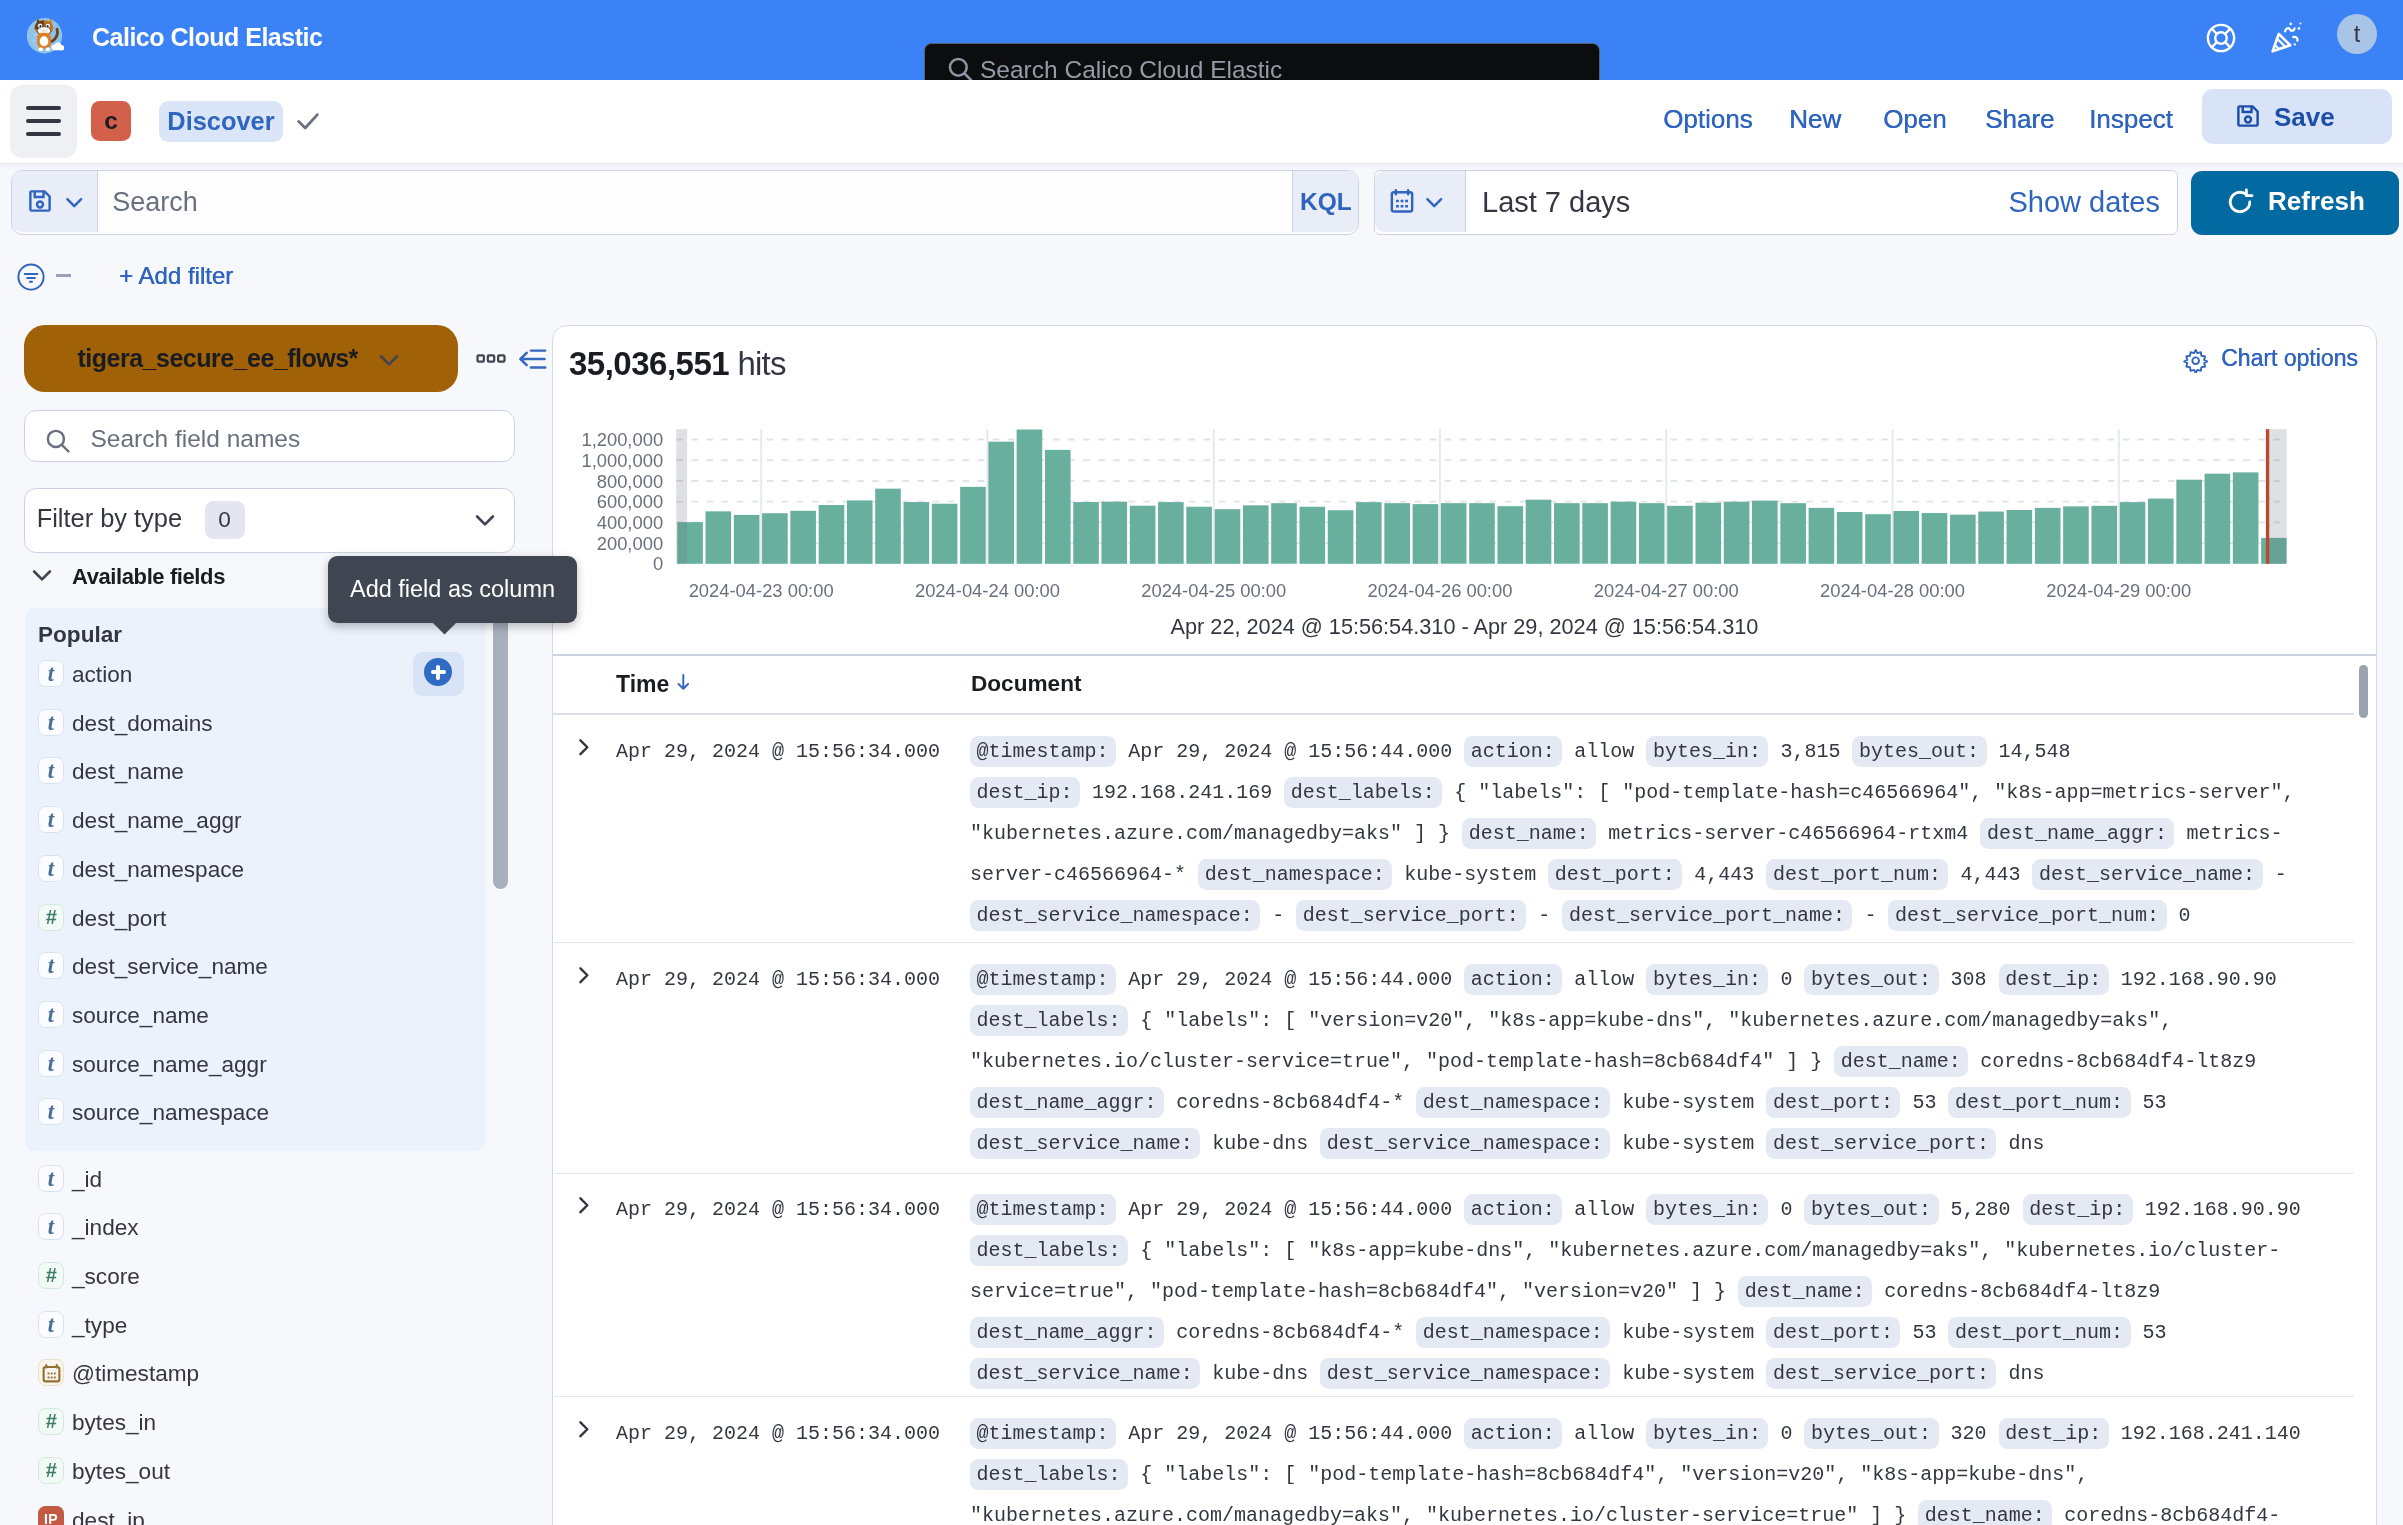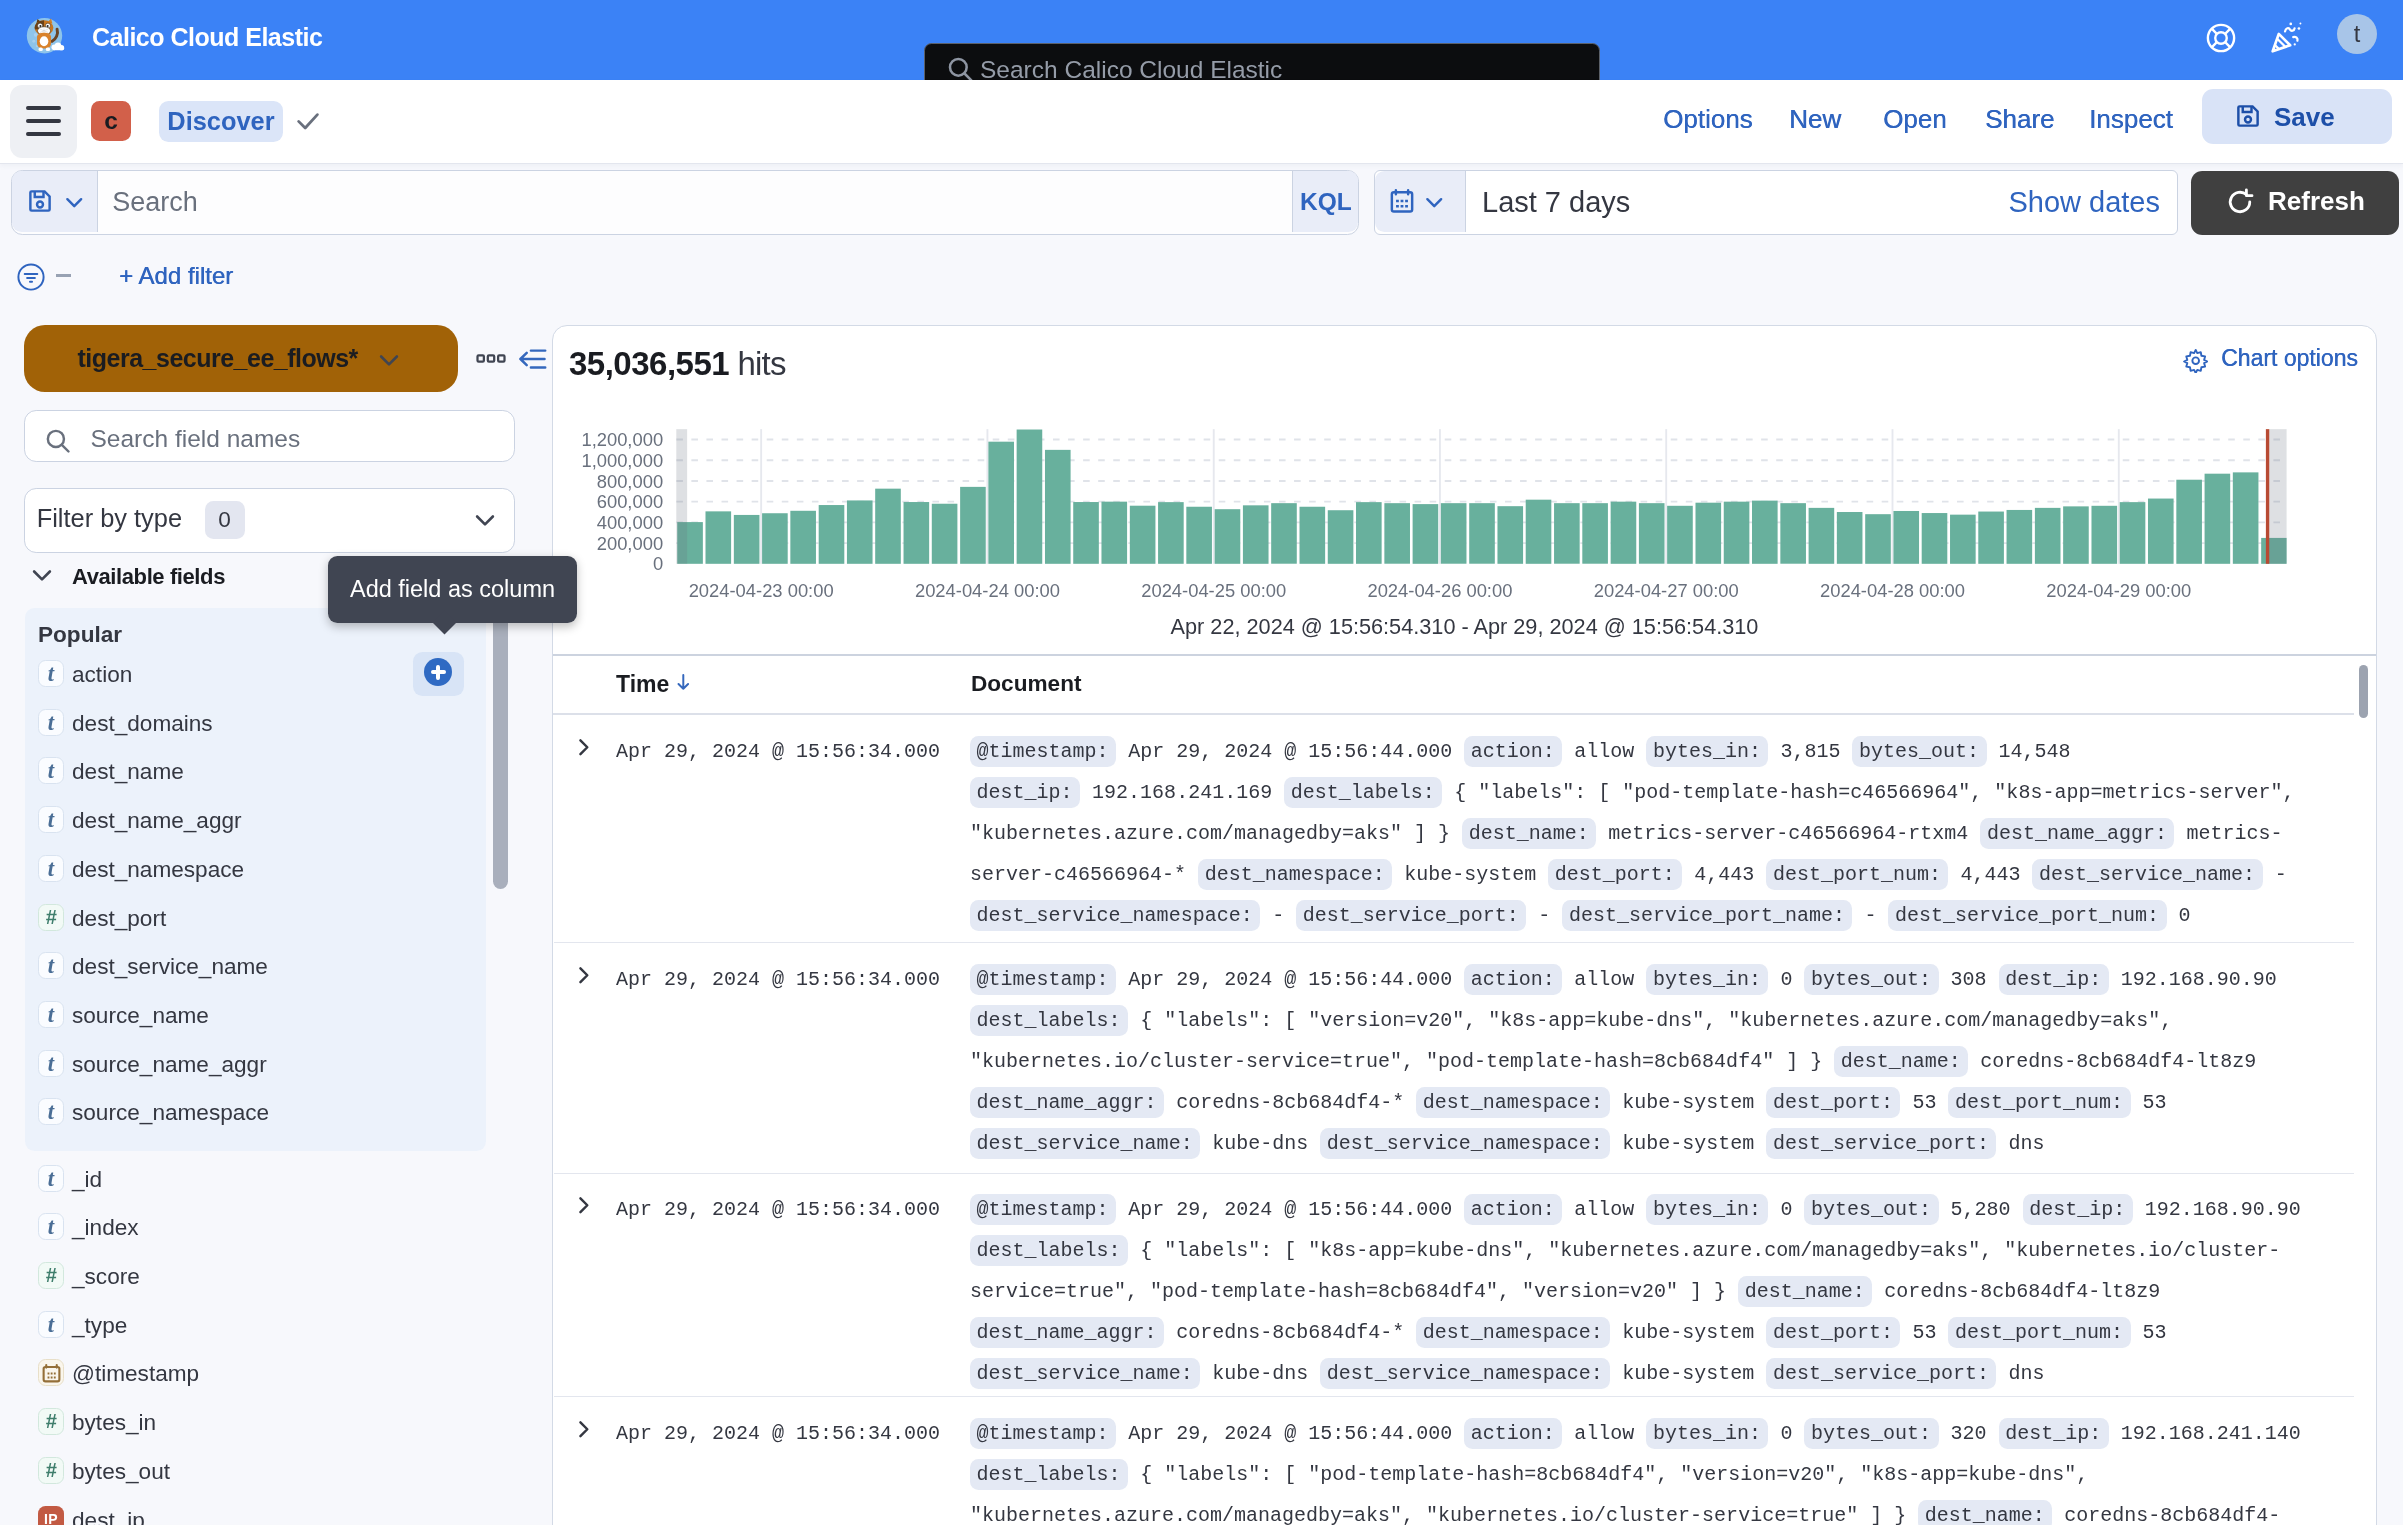--- a/index.html
+++ b/index.html
@@ -26,21 +26,21 @@
 .qprep .f { position:absolute; left:14px; top:16px; }
 .qprep .c { position:absolute; left:50px; top:19px; }
 .qbar .ph { position:absolute; left:100px; top:16px; font-size:27px; color:#69707d; }
 .kql { position:absolute; right:0; top:0; width:66px; height:61px; background:#e9edf8; border-left:1.9px solid #cbd3e2; border-radius:0 9.4px 9.4px 0; color:#2f64bf; font-weight:700; font-size:24.5px; text-align:center; line-height:61px; }
 .dbar { position:absolute; left:1374px; top:170px; width:804px; height:65px; background:#fff; border:1.9px solid #cbd3e2; border-radius:6px; }
 .dprep { position:absolute; left:0; top:0; width:91px; height:61px; background:#e9edf8; border-right:1.9px solid #cbd3e2; border-radius:9.4px 0 0 9.4px; }
 .dprep .f { position:absolute; left:13px; top:16px; }
 .dprep .c { position:absolute; left:47px; top:19px; }
 .dbar .txt { position:absolute; left:107px; top:15px; font-size:29px; color:#343741; }
 .dbar .show { position:absolute; right:17px; top:15px; font-size:29px; color:#2f64bf; }
-.refresh { position:absolute; left:2191px; top:171px; width:208px; height:64px; background:#404040; border-radius:11.3px; color:#fff; }
+.refresh { position:absolute; left:2191px; top:171px; width:208px; height:64px; background:#0369a1; border-radius:11.3px; color:#fff; }
 .refresh svg { position:absolute; left:34px; top:16px; }
 .refresh span { position:absolute; left:77px; top:15px; font-size:26px; font-weight:700; }
 
 .ficon { position:absolute; left:16px; top:262px; }
 .fdash { position:absolute; left:56px; top:274px; width:15px; height:2.8px; background:#98a2b3; }
 .addfilter { position:absolute; left:87px; top:262px; font-size:24px; font-weight:500; color:#2f64bf; text-shadow:0.4px 0 0 currentColor;margin-left:32px; }
 
 .ixbtn { position:absolute; left:23.5px; top:325px; width:434px; height:67px; background:#a16207; border-radius:21px; }
 .ixbtn b { position:absolute; left:54px; top:19px; font-size:25px; color:#1a1c21; letter-spacing:-0.5px; }
 .ixbtn svg { position:absolute; left:351px; top:21px; }

